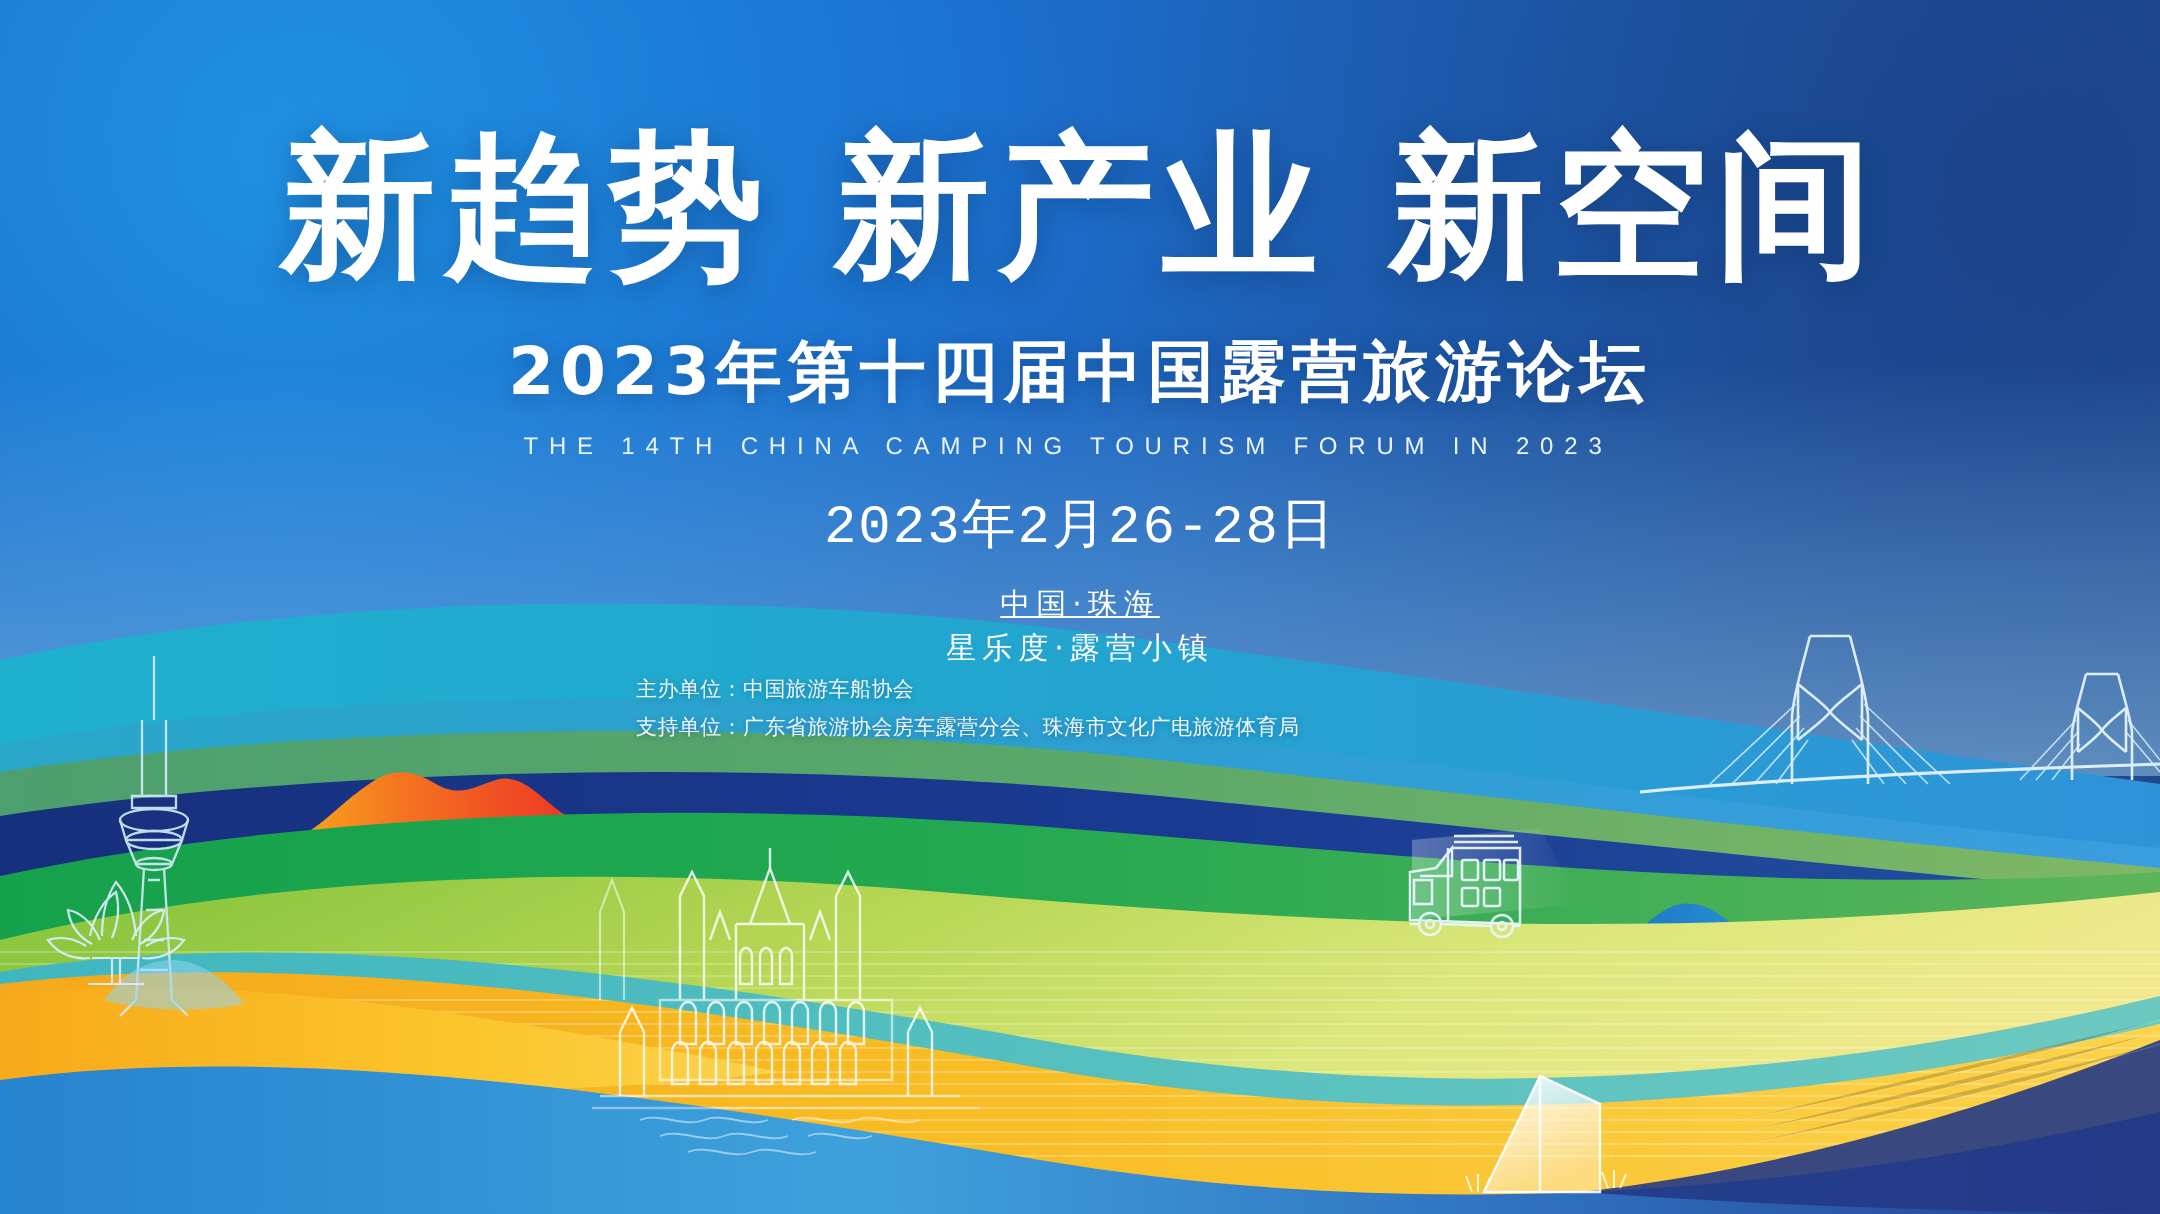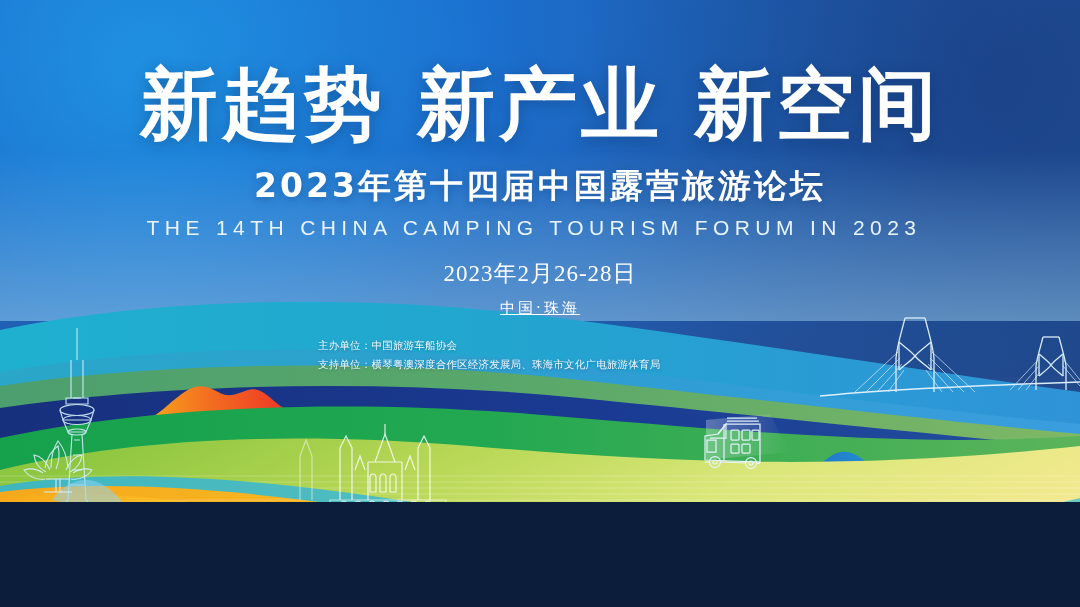--- a/index.html
+++ b/index.html
@@ -6,21 +6,21 @@
   html, body {
     margin: 0;
     padding: 0;
     background: #0b1d3a;
   }
   * { box-sizing: border-box; }
 
   .poster {
     position: relative;
     width: 1080px;
-    height: 502px;
+    height: 607px;
     overflow: hidden;
     font-family: "Liberation Sans", "DejaVu Sans", sans-serif;
     background:
       radial-gradient(120% 140% at 18% 6%, #1b82dd 0%, #1b6fce 22%, #1f62b8 42%, #24529d 62%, #234b8e 80%, #22457f 100%);
   }
 
   
   .sky-left-glow {
     position: absolute;
     left: -6%; top: -14%;
@@ -79,35 +79,35 @@
     letter-spacing: 3px;
     color: #ffffff;
     text-shadow: 0 2px 9px rgba(8,40,90,0.30);
     white-space: nowrap;
     text-align: center;
   }
 
   .title-en {
     margin: 7px 12px 0 0;
     font-family: "Liberation Sans", "DejaVu Sans", sans-serif;
-    font-size: 21px;
+    font-size: 12px;
     font-weight: 400;
     letter-spacing: 5.4px;
     color: #eaf4fd;
     white-space: nowrap;
   }
 
   .meta {
     margin-top: 22px;
     line-height: 1.0;
   }
   .meta-date {
     margin: 16px;
-    font-family: Liberation Serif, serif;
-    font-size: 23px;
+    font-family: Liberation Mono, monospace;
+    font-size: 27px;
     font-weight: 400;
     letter-spacing: 1px;
     color: #ffffff;
     white-space: nowrap;
   }
   .meta-place {
     margin: 9px 0 0 0;
     font-family: "DejaVu Sans", "Liberation Sans", sans-serif;
     font-size: 15px;
     font-weight: 400;
@@ -485,21 +485,22 @@
   </svg>
 
   <div class="content">
     <h1 class="title-main">新趋势 新产业 新空间</h1>
     <h2 class="title-sub">2023年第十四届中国露营旅游论坛</h2>
     <p class="title-en">THE 14TH CHINA CAMPING TOURISM FORUM IN 2023</p>
 
     <div class="meta">
       <p class="meta-date">2023年2月26-28日</p>
       <p class="meta-place">中国·珠海</p>
+      <p class="meta-venue">星乐度·露营小镇</p>
     </div>
   </div>
 
   <div class="orgs">
     <p class="org-line">主办单位：中国旅游车船协会</p>
-    <p class="org-line">支持单位：横琴粤澳深度合作区经济发展局、珠海市文化广电旅游体育局</p>
+    <p class="org-line">支持单位：广东省旅游协会房车露营分会、珠海市文化广电旅游体育局</p>
   </div>
 
 </div>
 
 </body></html>

